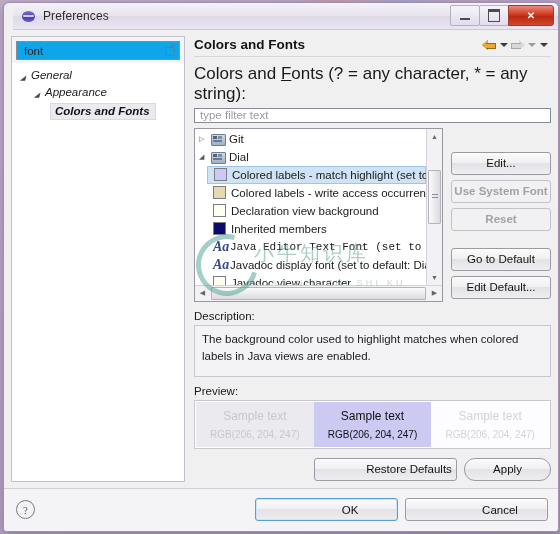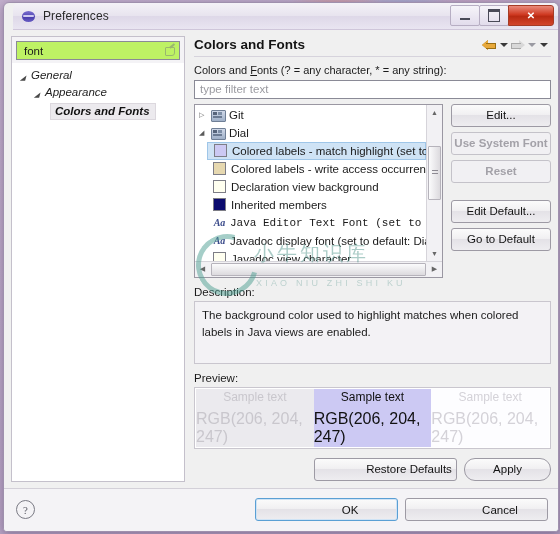--- a/index.html
+++ b/index.html
@@ -83,21 +83,21 @@
   .left-pane {
     width: 172px; flex: 0 0 172px;
     display: flex; flex-direction: column;
     background: #ffffff;
     border: 1px solid #c4c0cb;
     margin-bottom: 6px;
   }
   .filter-wrap { padding: 4px 4px 3px 4px; background: #f4f3f6; }
   .filter-box {
     display: flex; align-items: center;
-    border: 1px solid #8a8a96; background: #bef264; height: 17px;
+    border: 1px solid #8a8a96; background: #0ea5e9; height: 17px;
     padding: 0 3px 0 5px;
   }
   .filter-box input {
     border: 0; outline: 0; flex: 1 1 auto; font-size: 11.5px;
     font-family: "Liberation Sans", sans-serif; color: #1a1a1a;
     background: transparent; min-width: 0;
   }
   .clear-icon {
     width: 13px; height: 13px; position: relative; flex: 0 0 13px; opacity: .45;
   }
@@ -151,21 +151,21 @@
   }
   .caret::after {
     content: ""; position: absolute; left: 2px; top: 5px;
     border-left: 4px solid transparent; border-right: 4px solid transparent;
     border-top: 4px solid #3a3a3a;
   }
   .caret.dim::after { border-top-color: #9a9aa2; }
 
   .hr-sep { height: 1px; background: #d6d3dc; margin: 0 0 7px 0; }
 
-  .field-label { font-size: 11px; color: #1a1a1a; margin-bottom: 4px; }
+  .field-label { font-size: 17px; color: #1a1a1a; margin-bottom: 4px; }
   .field-label u { text-decoration: underline; }
 
   .type-filter {
     border: 1px solid #8a8a96; background: #fff; height: 17px;
     display: flex; align-items: center; padding: 0 5px;
     font-size: 11.5px; color: #9a9aa0; margin-bottom: 5px;
   }
 
   
   .mid-row { display: flex; gap: 8px; align-items: flex-start; }
@@ -200,21 +200,21 @@
   }
   .cat-icon .line {
     position: absolute; left: 2px; top: 8px; width: 9px; height: 2px; background: #6a7a92;
   }
   .swatch {
     width: 11px; height: 11px; flex: 0 0 11px; margin-right: 5px; margin-left: 2px;
     border: 1px solid #7d7d86;
   }
   .fonticon {
     width: 13px; flex: 0 0 13px; margin-right: 4px; margin-left: 2px;
-    font-size: 10px; font-style: italic; font-weight: bold; color: #3a4a8a;
+    font-size: 14px; font-style: italic; font-weight: bold; color: #3a4a8a;
     font-family: "Liberation Serif", serif; text-align: center; line-height: 1;
   }
   .mono { font-family: "Liberation Mono", monospace; font-size: 11px; }
 
   
   .vscroll {
     width: 15px; flex: 0 0 15px; background: #f2f1f4;
     border-left: 1px solid #d6d4da;
     display: flex; flex-direction: column; align-items: center;
   }
@@ -235,21 +235,21 @@
     height: 15px; flex: 0 0 15px; background: #f2f1f4;
     border-top: 1px solid #d6d4da; display: flex; align-items: center;
   }
   .hthumb {
     flex: 1 1 auto; height: 11px; margin: 0 1px;
     background: linear-gradient(to bottom,#fbfbfc,#dcdade);
     border: 1px solid #b6b3bb; border-radius: 1px;
   }
 
   
-  .side-btns { width: 100px; flex: 0 0 100px; display: flex; flex-direction: column; gap: 5px; }
+  .side-btns { width: 100px; flex: 0 0 100px; display: flex; flex-direction: column; gap: 5px; margin-top: 24px; }
   .btn {
     height: 21px; font-size: 11.5px; color: #131313;
     background: linear-gradient(to bottom,#fbfbfb 0%, #f1f0f2 45%, #e4e2e7 50%, #eeedf0 100%);
     border: 1px solid #9d9aa4; border-radius: 3px;
     display: flex; align-items: center; justify-content: center;
     font-family: "Liberation Sans", sans-serif; cursor: default;
   }
   .btn.disabled { color: #a3a1a8; background: #f1f0f3; border-color: #c4c2c9; font-weight: bold; }
   .spacer8 { height: 7px; }
 
@@ -264,21 +264,21 @@
   
   .preview-box {
     border: 1px solid #c9c6ce; background: #fff;
     height: 58px; display: flex; padding: 1px;
   }
   .pv-cell {
     flex: 1 1 0; display: flex; flex-direction: column;
     align-items: center; justify-content: center; gap: 6px;
   }
   .pv-title { font-size: 12px; }
-  .pv-rgb { font-size: 16px; }
+  .pv-rgb { font-size: 10px; }
   .pv-cell.left { background: #ebeaee; color: #c9c7cd; }
   .pv-cell.mid { color: #111; }
   .pv-cell.right { background: #fdfdff; color: #d4d2d8; }
 
   
   .bot-actions {
     display: flex; justify-content: flex-end; gap: 7px; padding: 9px 0 7px 0;
   }
   .btn-w { width: 94px; padding-left: 47px; }
   .btn-w2 { width: 85px; border-radius: 11px; }
@@ -472,22 +472,22 @@
             <div class="hthumb"></div>
             <div class="sb-arrow">▶</div>
           </div>
         </div>
 
         <div class="side-btns">
           <div class="btn">Edit...</div>
           <div class="btn disabled">Use System Font</div>
           <div class="btn disabled">Reset</div>
           <div class="spacer8"></div>
+          <div class="btn">Go to Default</div>
           <div class="btn">Edit Default...</div>
-          <div class="btn">Go to Default</div>
         </div>
       </div>
 
       <div class="sec-label">Description:</div>
       <div class="desc-box">The background color used to highlight matches when colored labels in Java views are enabled.</div>
 
       <div class="sec-label">Preview:</div>
       <div class="preview-box">
         <div class="pv-cell left">
           <div class="pv-title">Sample text</div>

